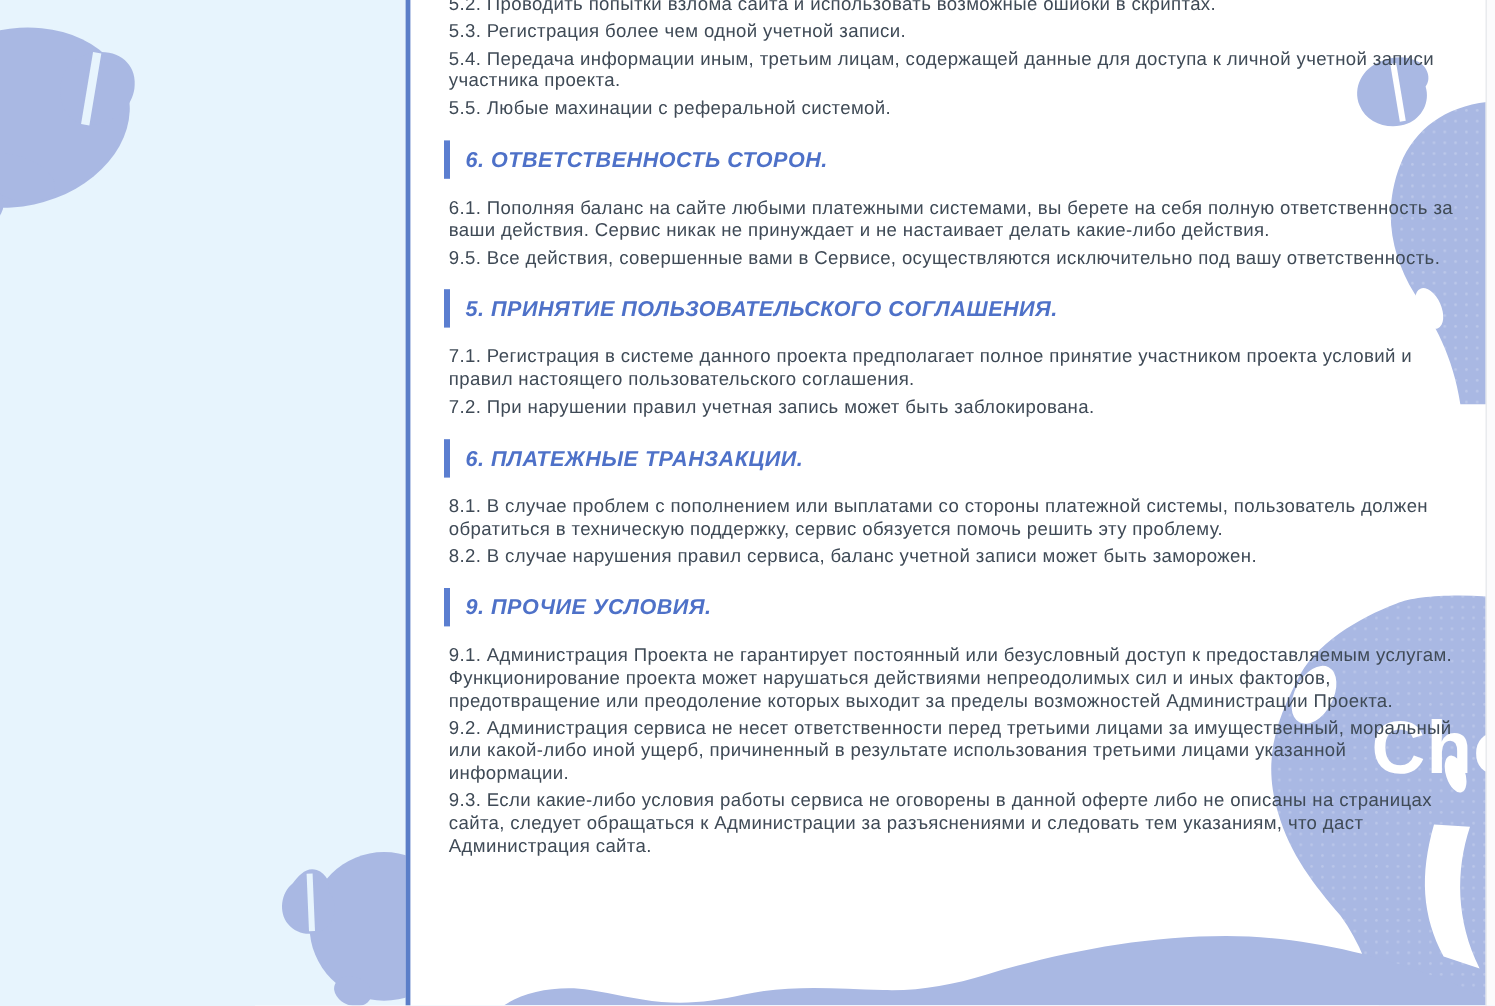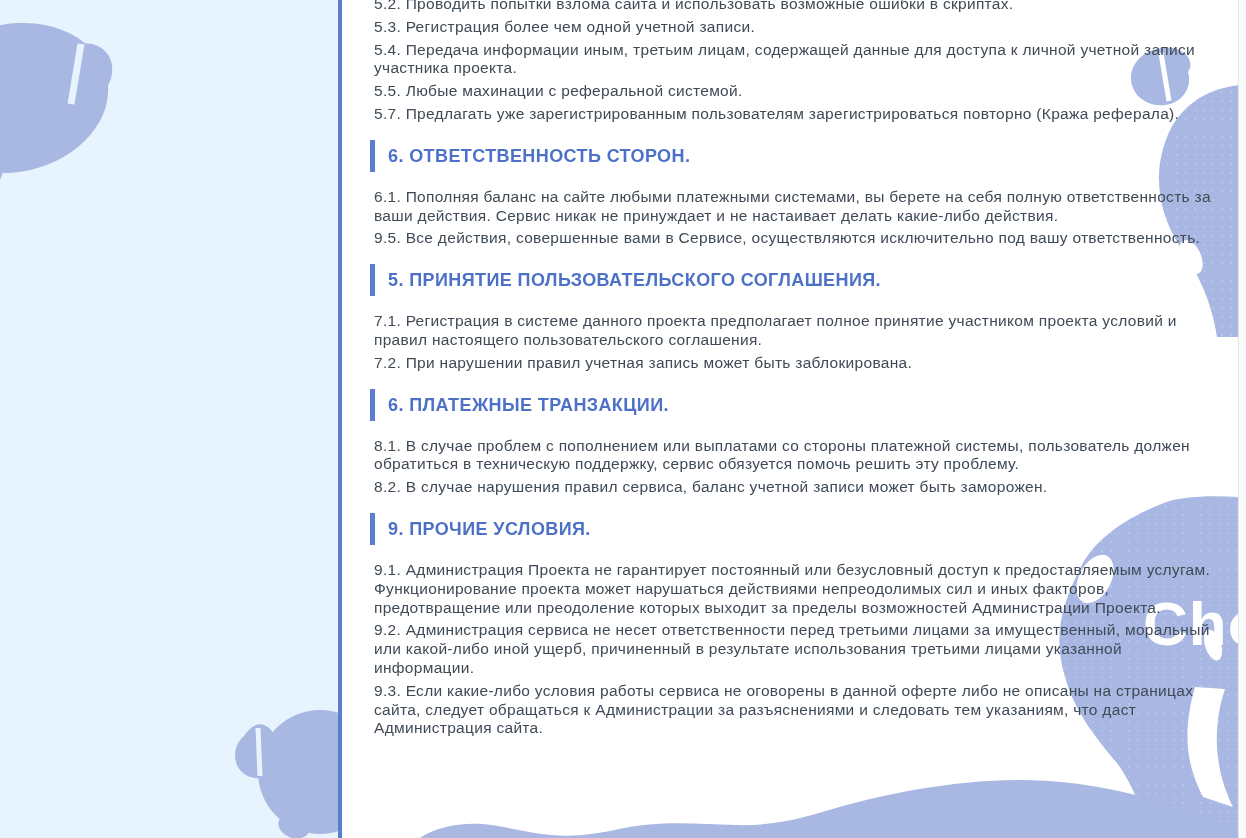--- a/index.html
+++ b/index.html
@@ -38,20 +38,21 @@
     width:856px;
     color:#3f4a56;font-size:15.5px;line-height:18.8px;letter-spacing:.3px;
   }
   .text-col p{margin:4px;}
   .sec-h{
     margin:16px 0 16px 0;
     border-left:5px solid #5b7ed0;
     padding:6px 0 6px 13px;
     font-size:18px;line-height:20px;font-weight:bold;letter-spacing:.4px;
     color:#4e71c8;
+    font-style:italic;
   }
 
   
   .scrollbar{
     position:absolute;right:0;top:0;bottom:0;width:7px;z-index:3;
     background:#fbfbfc;border-left:1px solid #e4e6ea;
   }
 </style>
 </head>
 <body>
@@ -118,21 +119,20 @@
 
     <div class="watermark">Cho</div>
 
     <div class="text-col">
 
       <div>
         <p>5.2. Проводить попытки взлома сайта и использовать возможные ошибки в скриптах.</p>
         <p>5.3. Регистрация более чем одной учетной записи.</p>
         <p>5.4. Передача информации иным, третьим лицам, содержащей данные для доступа к личной учетной записи участника проекта.</p>
         <p>5.5. Любые махинации с реферальной системой.</p>
-        <p>5.7. Предлагать уже зарегистрированным пользователям зарегистрироваться повторно (Кража реферала).</p>
       </div>
 
       <section>
         <h2 class="sec-h">6. ОТВЕТСТВЕННОСТЬ СТОРОН.</h2>
         <p>6.1. Пополняя баланс на сайте любыми платежными системами, вы берете на себя полную ответственность за ваши действия. Сервис никак не принуждает и не настаивает делать какие-либо действия.</p>
         <p>9.5. Все действия, совершенные вами в Сервисе, осуществляются исключительно под вашу ответственность.</p>
       </section>
 
       <section>
         <h2 class="sec-h">5. ПРИНЯТИЕ ПОЛЬЗОВАТЕЛЬСКОГО СОГЛАШЕНИЯ.</h2>

